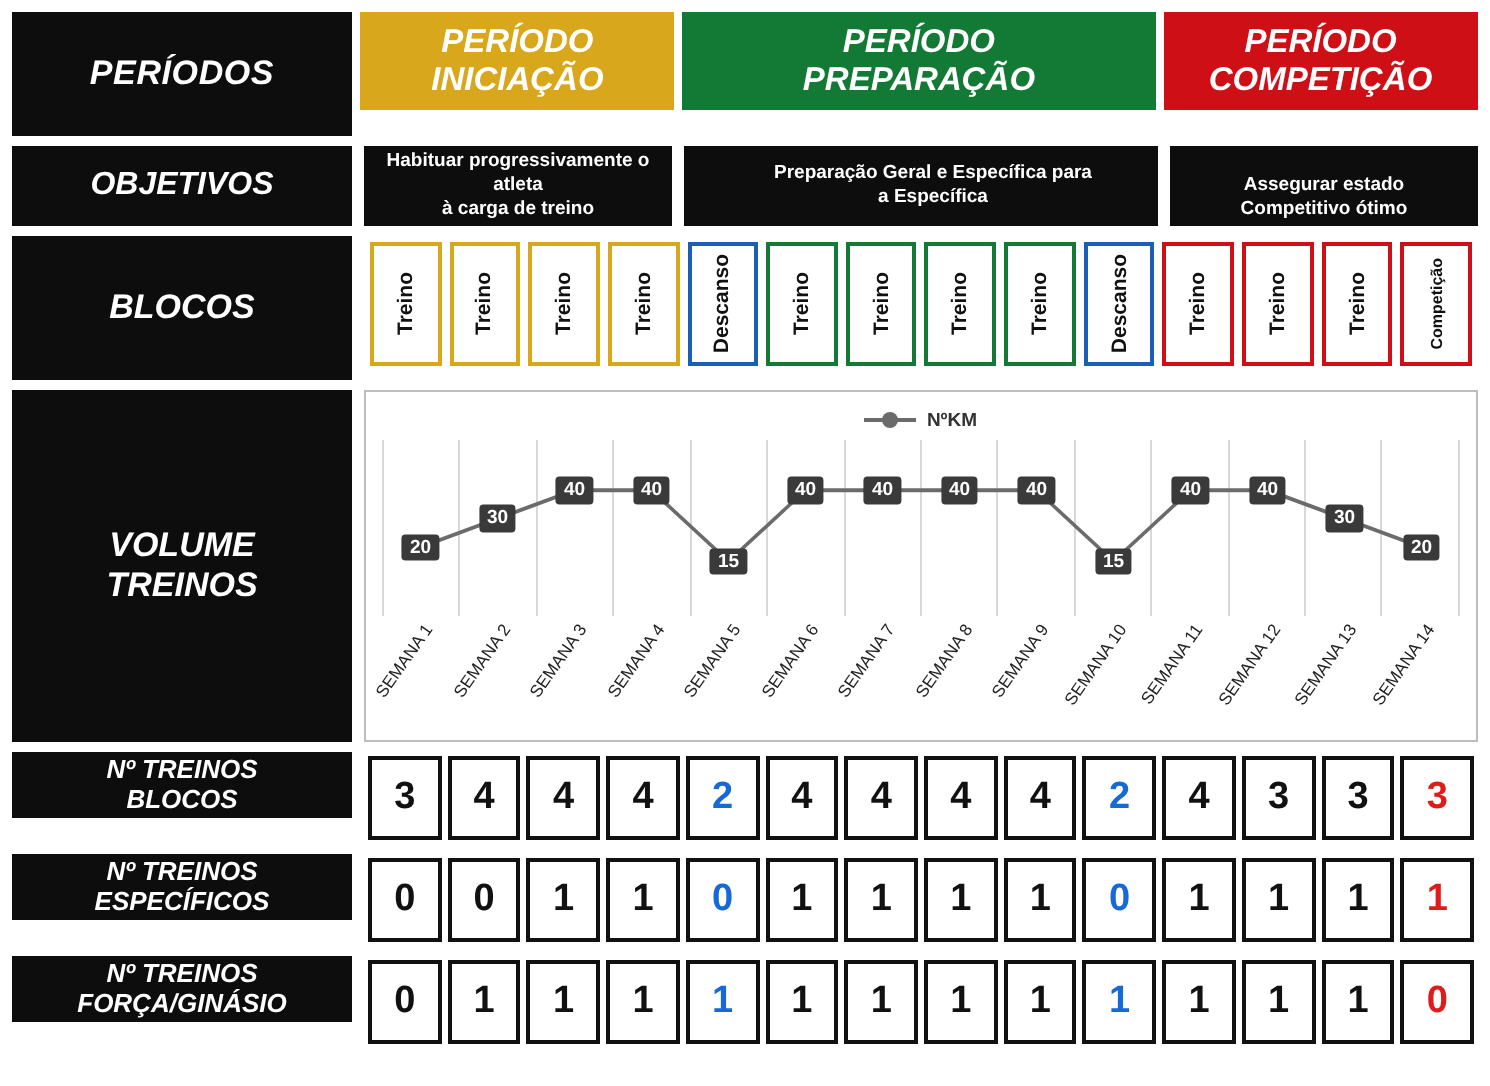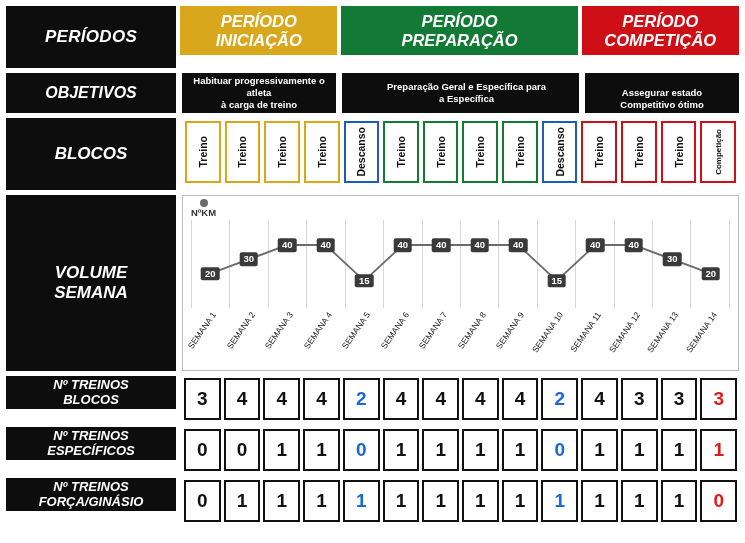--- a/index.html
+++ b/index.html
@@ -62,21 +62,21 @@
   .block.c-blue span{color:#111;}
   .block.small span{font-size:8px;}
 
   
   .volume .rowlabel{height:176px;font-size:17px;}
   .chartbox{
     margin-left:6px;flex:1 1 auto;border:1px solid #bdbdbd;background:#ffffff;
     box-sizing:border-box;position:relative;height:176px;
   }
   .chart-inner{position:absolute;left:8px;right:8px;top:6px;bottom:4px;}
-  .legend{display:flex;justify-content:center;gap:5px;height:16px;font-size:9.5px;color:#333;font-weight:bold;flex-direction:column;}
+  .legend{display:flex;align-items:center;justify-content:center;gap:5px;height:16px;font-size:9.5px;color:#333;font-weight:bold;}
   .legend .lg-line{width:26px;height:2px;background:#6b6b6b;position:relative;}
   .legend .lg-line::after{content:"";position:absolute;left:9px;top:-3px;width:8px;height:8px;border-radius:50%;background:#6b6b6b;}
   .plot{position:relative;height:88px;margin-top:2px;}
   .plot svg{position:absolute;left:0;top:0;width:100%;height:100%;}
   .gridcols{position:absolute;left:0;top:0;right:0;bottom:0;display:flex;}
   .gridcols div{flex:1 1 0;border-right:1px solid #d8d8d8;box-sizing:border-box;}
   .gridcols div:first-child{border-left:1px solid #d8d8d8;}
   .pts{position:absolute;left:0;top:0;right:0;bottom:0;}
   .pt{position:absolute;transform:translate(-50%,-50%);background:#3a3a3a;color:#fff;
       font-size:9.5px;font-weight:bold;padding:1px 4px;border-radius:2px;line-height:1.2;}
@@ -197,21 +197,21 @@
         <div class="block c-red small">
           <span>Competição</span>
         </div>
       </div>
   </div>
 
   <div class="row volume">
     <div class="rowlabel">
       <div>
         <div>VOLUME</div>
-        <div>SEMANA</div>
+        <div>TREINOS</div>
       </div>
     </div>
     <div class="chartbox">
       <div class="chart-inner">
         <div class="legend">
           <span class="lg-line"></span>
           <span>NºKM</span>
         </div>
         <div class="plot">
           <div class="gridcols" id="grid-cols">

